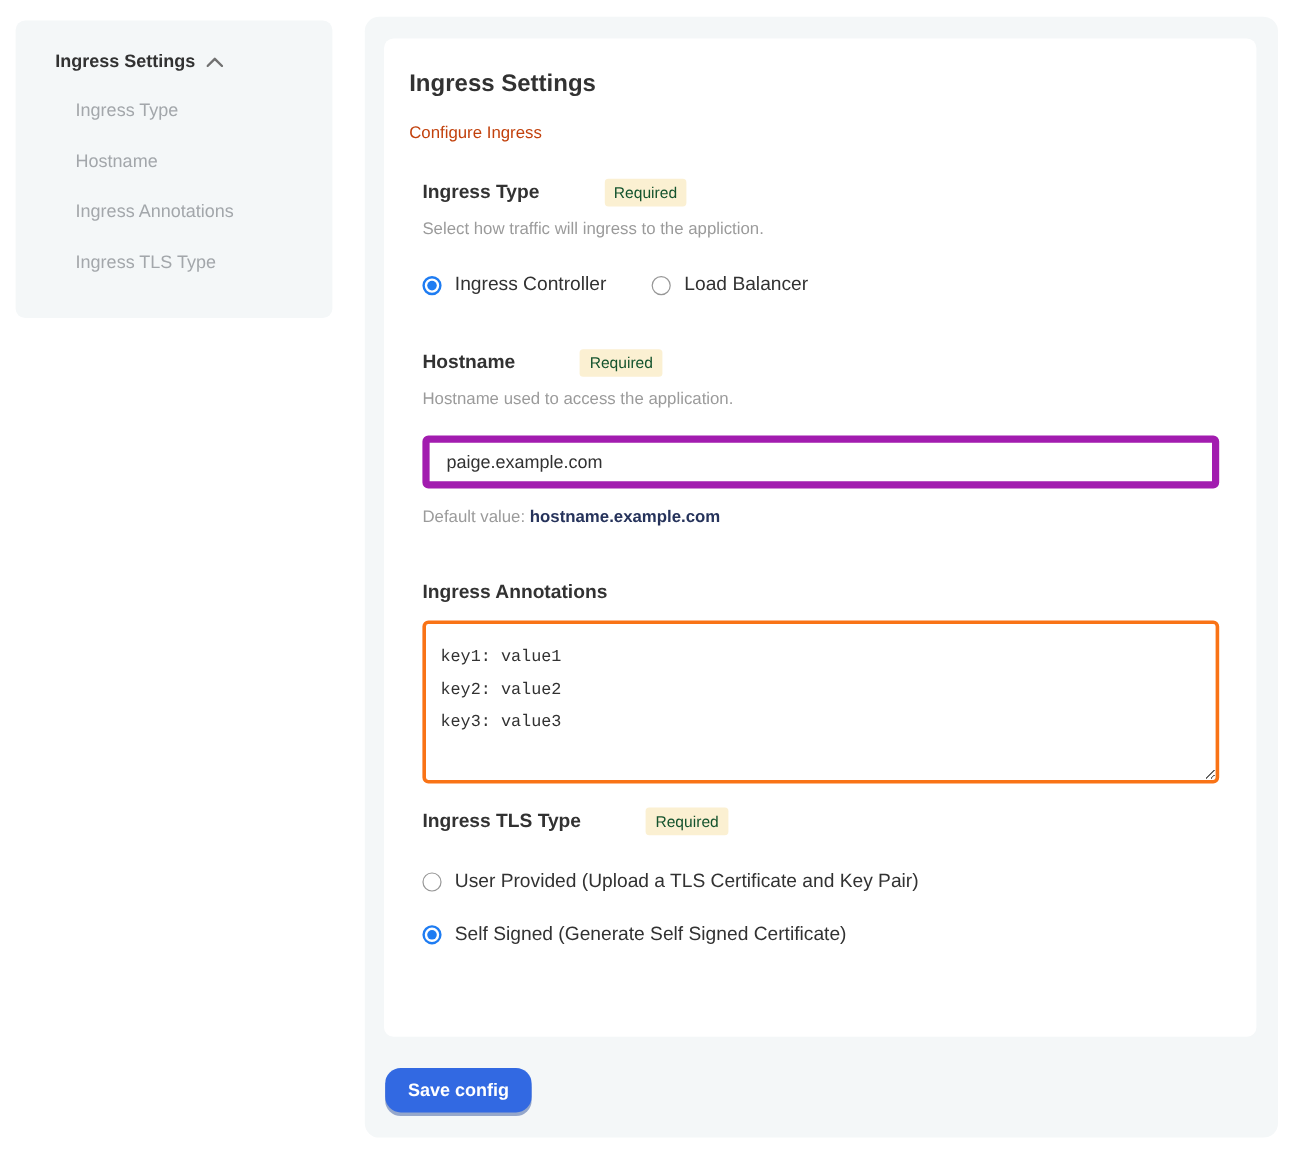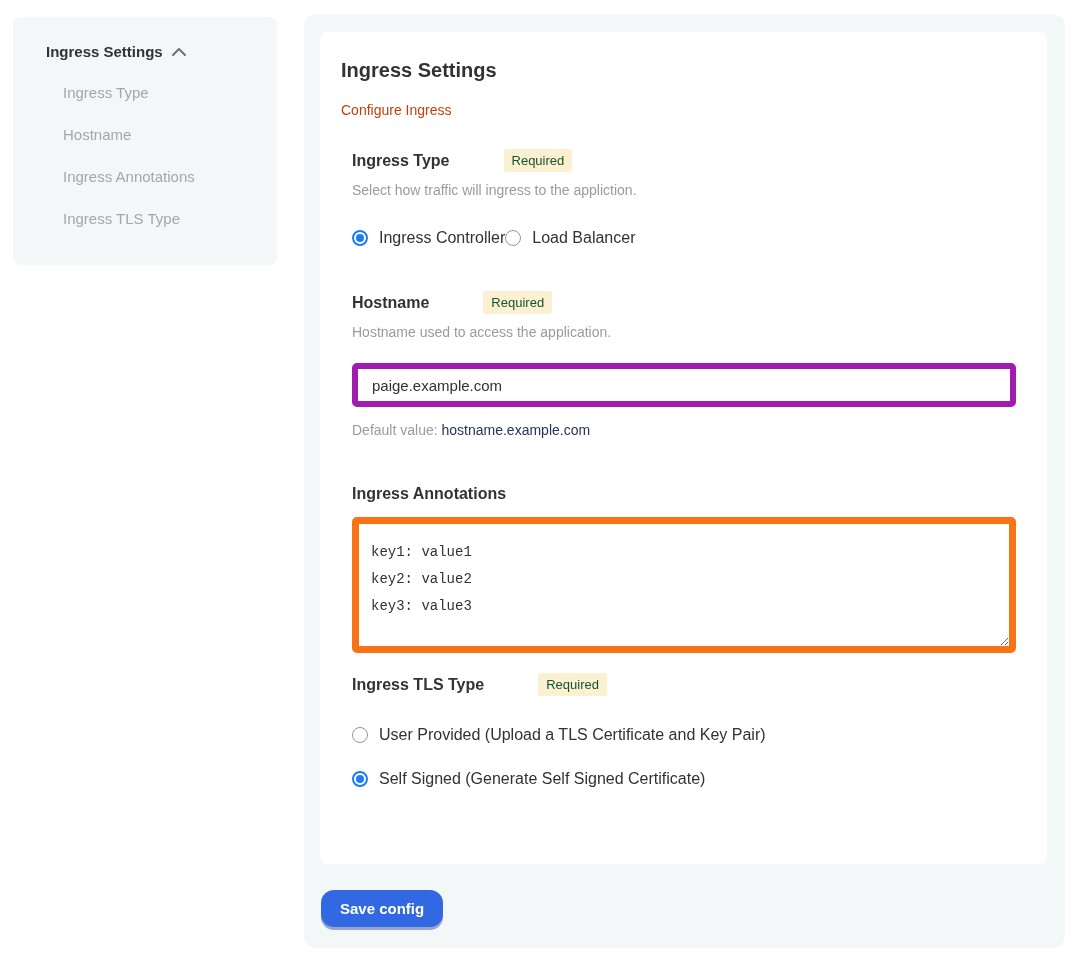--- a/index.html
+++ b/index.html
@@ -55,21 +55,21 @@
     padding: 4px 8px; border-radius: 3px; margin-left: 42px;
   }
   .help { margin: 10px 0 0; font-size: 14px; color: #9b9b9b; line-height: 17px; }
 
   .sec-ingress-type { margin-top: 30px; }
   .sec-hostname { margin-top: 44px; }
   .sec-annotations { margin-top: 46px; }
   .sec-tls { margin-top: 20px; }
 
   
-  .radio-row { display: flex; margin-top: 30px; }
+  .radio-row { display: flex; margin-top: 30px; gap: 38px; }
   .radio-stack { display: flex; flex-direction: column; margin-top: 30px; gap: 26px; }
   .radio-option { display: flex; align-items: center; gap: 11px; cursor: pointer; }
   .radio {
     width: 16px; height: 16px; border-radius: 50%;
     border: 1px solid #979797; background: #fff; position: relative; flex: 0 0 auto;
   }
   .radio.selected { border: 2px solid #1e7cf2; }
   .radio.selected::after {
     content: ""; position: absolute; inset: 2px;
     border-radius: 50%; background: #1e7cf2;
@@ -78,25 +78,25 @@
 
   
   .text-input {
     display: block; margin-top: 22px; width: 100%; height: 44px;
     border: 6px solid #a21caf; border-radius: 5px;
     padding: 0 14px; font-size: 15px; color: #323232;
     font-family: "Liberation Sans", sans-serif;
     outline: none; background: #fff;
   }
   .default-line { margin-top: 15px; font-size: 14px; color: #9b9b9b; }
-  .default-value { color: #26335b; font-weight: 400; }
+  .default-value { color: #26335b; font-weight: 700; }
 
   .annotations-textarea {
     display: block; margin-top: 14px; width: 100%; height: 136px;
-    border: 7px solid #f97316; border-radius: 5px;
+    border: 3px solid #f97316; border-radius: 5px;
     padding: 15px 12px;
     font-family: "Liberation Mono", monospace;
     font-size: 14px; line-height: 27px; color: #323232;
     resize: both; outline: none; background: #fff;
   }
 
   
   .save-btn {
     display: inline-block; margin: 26px 0 0 1px;
     background: #3269e2; color: #ffffff;

